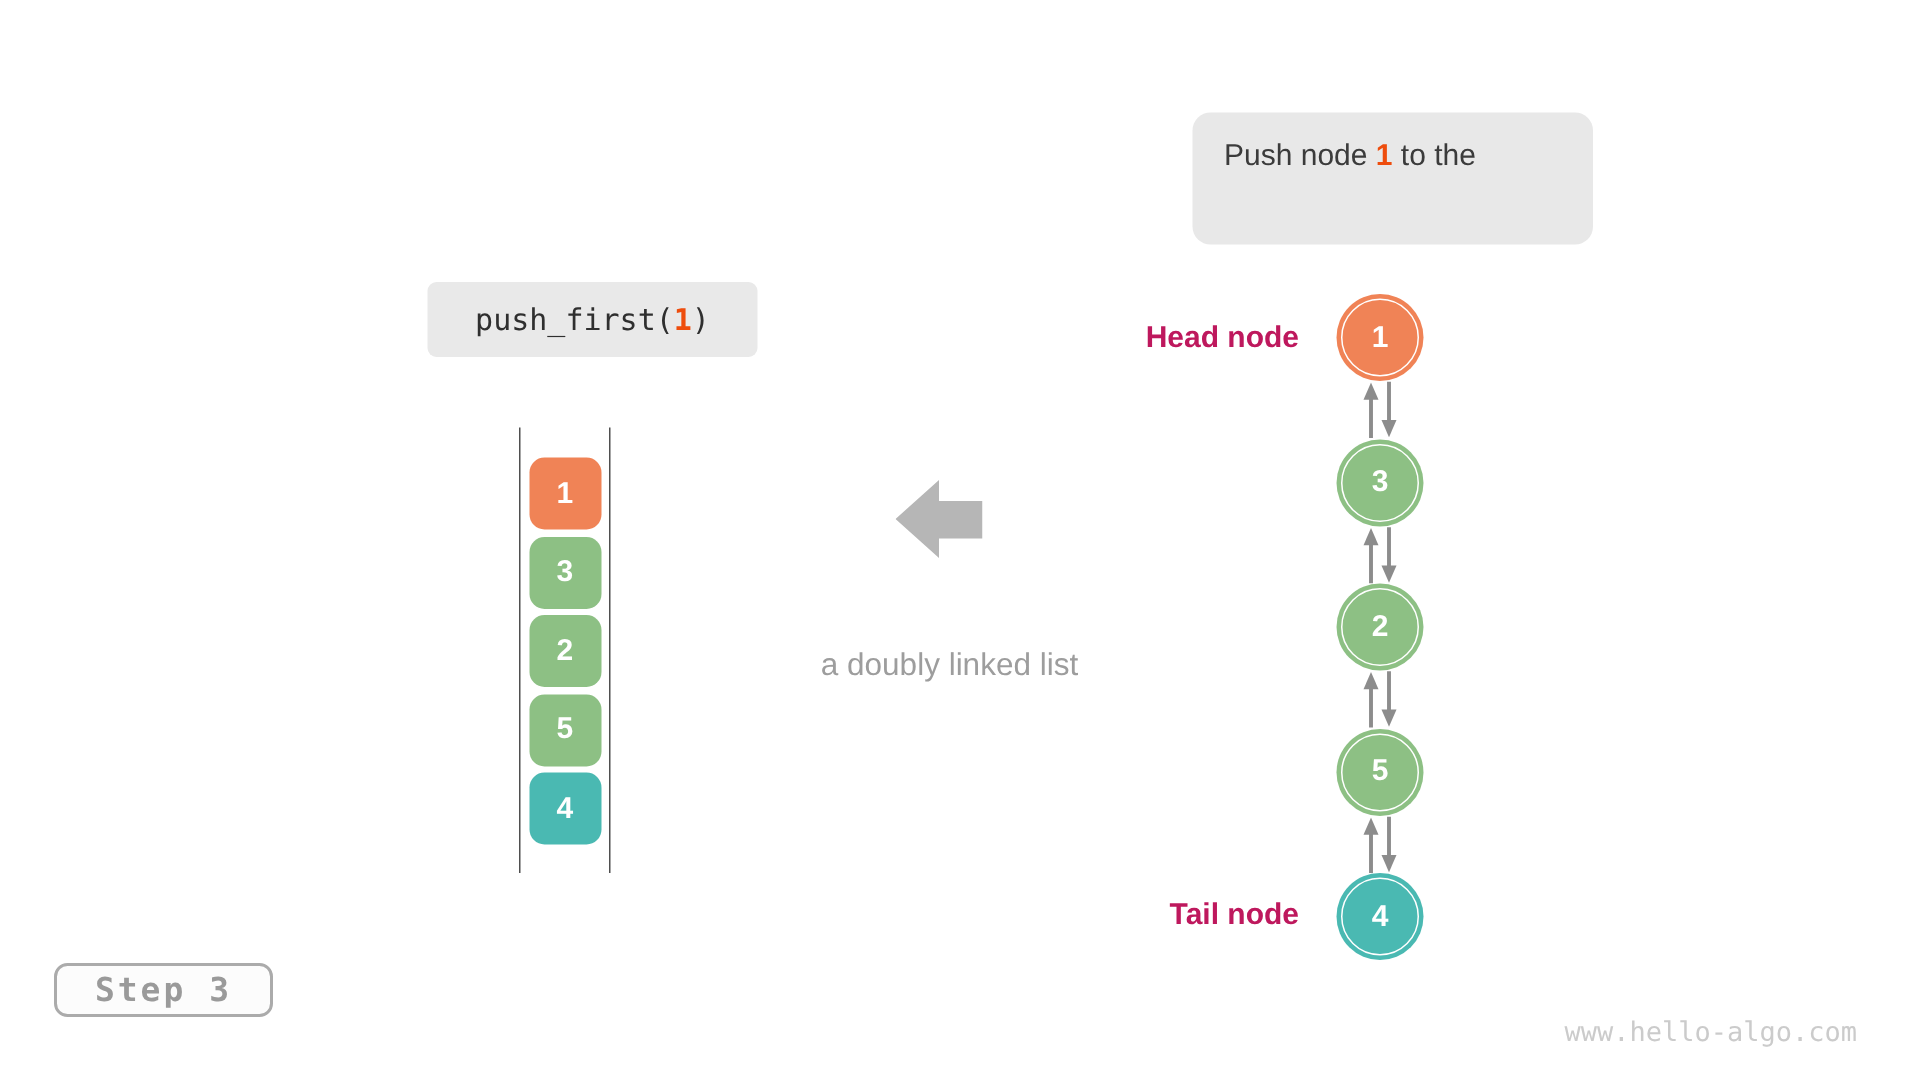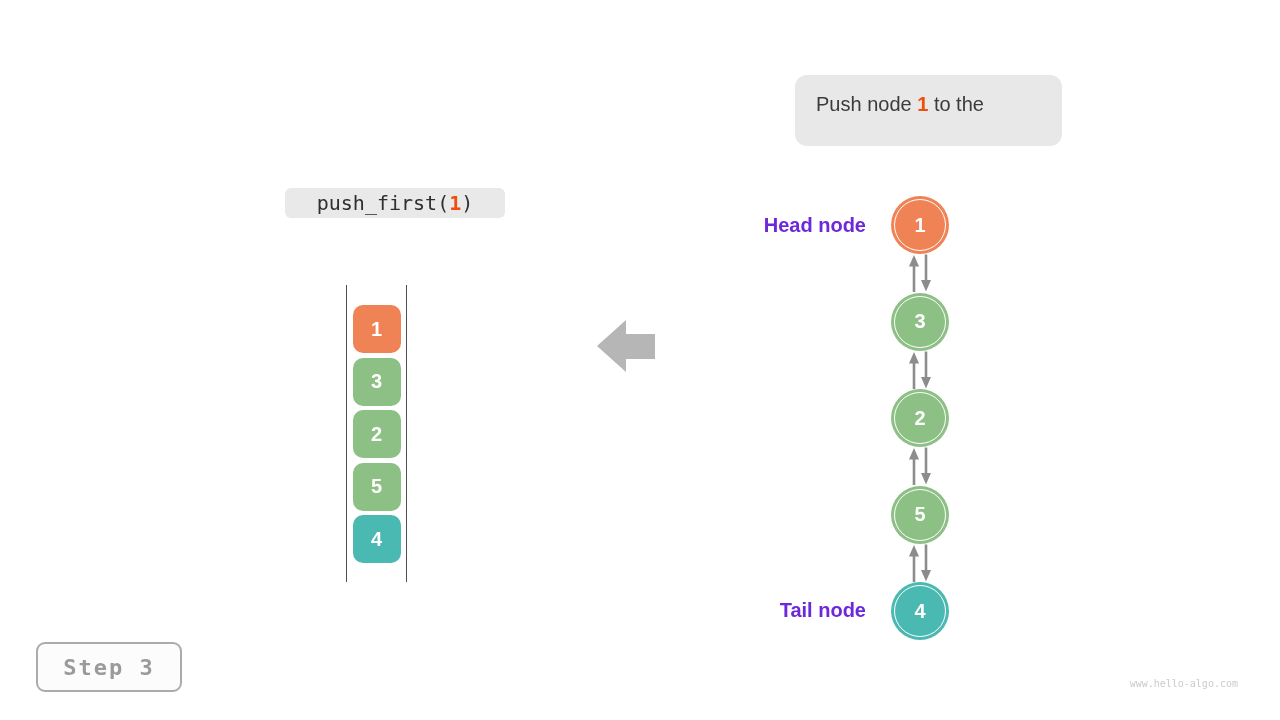--- a/index.html
+++ b/index.html
@@ -6,30 +6,30 @@
   #canvas {
     position:relative; width:1280px; height:720px;
     background:#ffffff; overflow:hidden;
     font-family:"Liberation Sans", sans-serif;
   }
   .abs { position:absolute; }
   .keep-space { white-space:pre; }
 
   
   #callout {
-    left:795px; top:75px; width:267px; height:71px;
+    left:795px; top:75px; width:267px; height:88px;
     background:#E8E8E8; border-radius:12px;
     color:#3B3B3B; font-size:20px; line-height:29px;
     padding:15px 0 0 21px; box-sizing:border-box;
   }
   .hl { font-weight:bold; }
 
   
   #code-box {
-    left:285px; top:188px; width:220px; height:30px;
+    left:285px; top:188px; width:220px; height:50px;
     background:#E9E9E9; border-radius:6px;
     display:flex; align-items:center; justify-content:center;
     font-family:"DejaVu Sans Mono", monospace;
     font-size:20px; color:#2F2F2F;
   }
 
   
   #stack-frame {
     left:346px; top:285px; width:61px; height:297px;
     border-left:1.5px solid #4F4F4F; border-right:1.5px solid #4F4F4F;
@@ -59,40 +59,40 @@
   }
   .ll-node .ring {
     position:absolute; inset:3px; border:1.7px solid #ffffff;
     border-radius:50%; pointer-events:none;
   }
   .ll-node .num { position:relative; }
   .link-arrows { position:absolute; left:17px; }
 
   .side-label {
     position:absolute; right:414px; text-align:right;
-    color:#6d28d9; font-size:20px; font-weight:bold; white-space:nowrap;
+    color:#be185d; font-size:20px; font-weight:bold; white-space:nowrap;
   }
   #head-label { top:214px; }
   #tail-label { top:599px;text-align:center; }
 
   
   #step-badge {
-    left:36px; top:642px; width:146px; height:50px;
+    left:36px; top:642px; width:146px; height:36px;
     background:#FCFCFC; border:2px solid #ABABAB; border-radius:9px;
     box-sizing:border-box;
     display:flex; align-items:center; justify-content:center;
     font-family:"DejaVu Sans Mono", monospace;
     font-size:22px; font-weight:bold; color:#9A9A9A; letter-spacing:2px;
   }
 
   
   #watermark {
     right:42px; top:678px;
     font-family:"DejaVu Sans Mono", monospace;
-    font-size:10px; color:#CBCBCB;
+    font-size:18px; color:#CBCBCB;
   }
 </style>
 </head>
 <body>
 
 <div id="canvas">
 
   <div id="callout" class="abs">
     <span class="keep-space">Push node </span><span class="hl keep-space" style="color: rgb(238, 77, 13);">1</span><span class="keep-space"> to the</span><br>
   </div>
@@ -110,20 +110,21 @@
       <div class="stack-cell" style="background: rgb(141, 192, 132);">5</div>
       <div class="stack-cell" style="background: rgb(74, 185, 178);">4</div>
     </div>
 
   <svg id="big-arrow" class="abs" width="58" height="53" viewBox="0 0 58 53">
     <polygon points="0,26 29,0 29,14 58,14 58,39 29,39 29,52" fill="#B6B6B6"></polygon>
   </svg>
 
   <div id="caption" class="abs">
     <br>
+    <span>a doubly linked list</span>
   </div>
 
   <div id="list-wrap" class="abs">
       <div class="ll-node" style="top: 0px; background: rgb(240, 131, 86);">
         <span class="ring"></span>
         <span class="num">1</span>
       </div>
       <svg class="link-arrows" width="24" height="38.5" viewBox="0 0 24 38.5" style="top: 58px;">
         <line x1="6" y1="38" x2="6" y2="11" stroke="#8C8C8C" stroke-width="2.6"></line>
         <polygon points="1,12.5 11,12.5 6,1" fill="#8C8C8C"></polygon>

